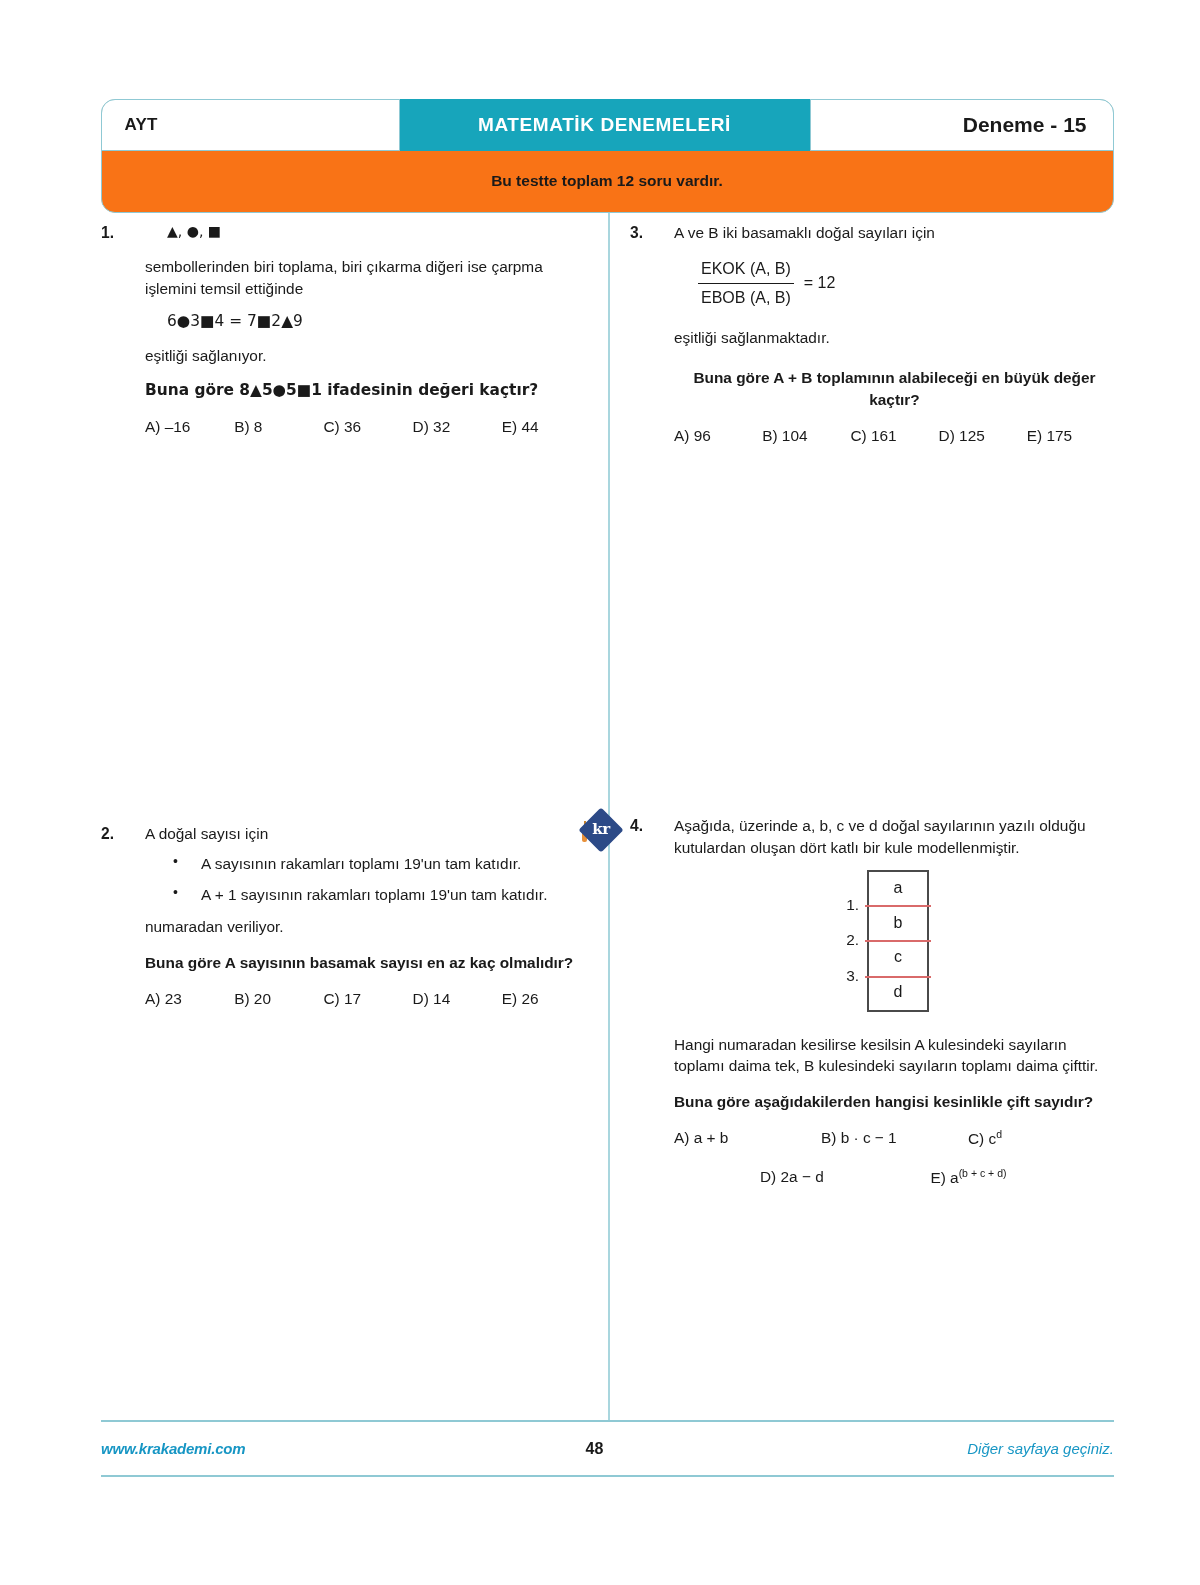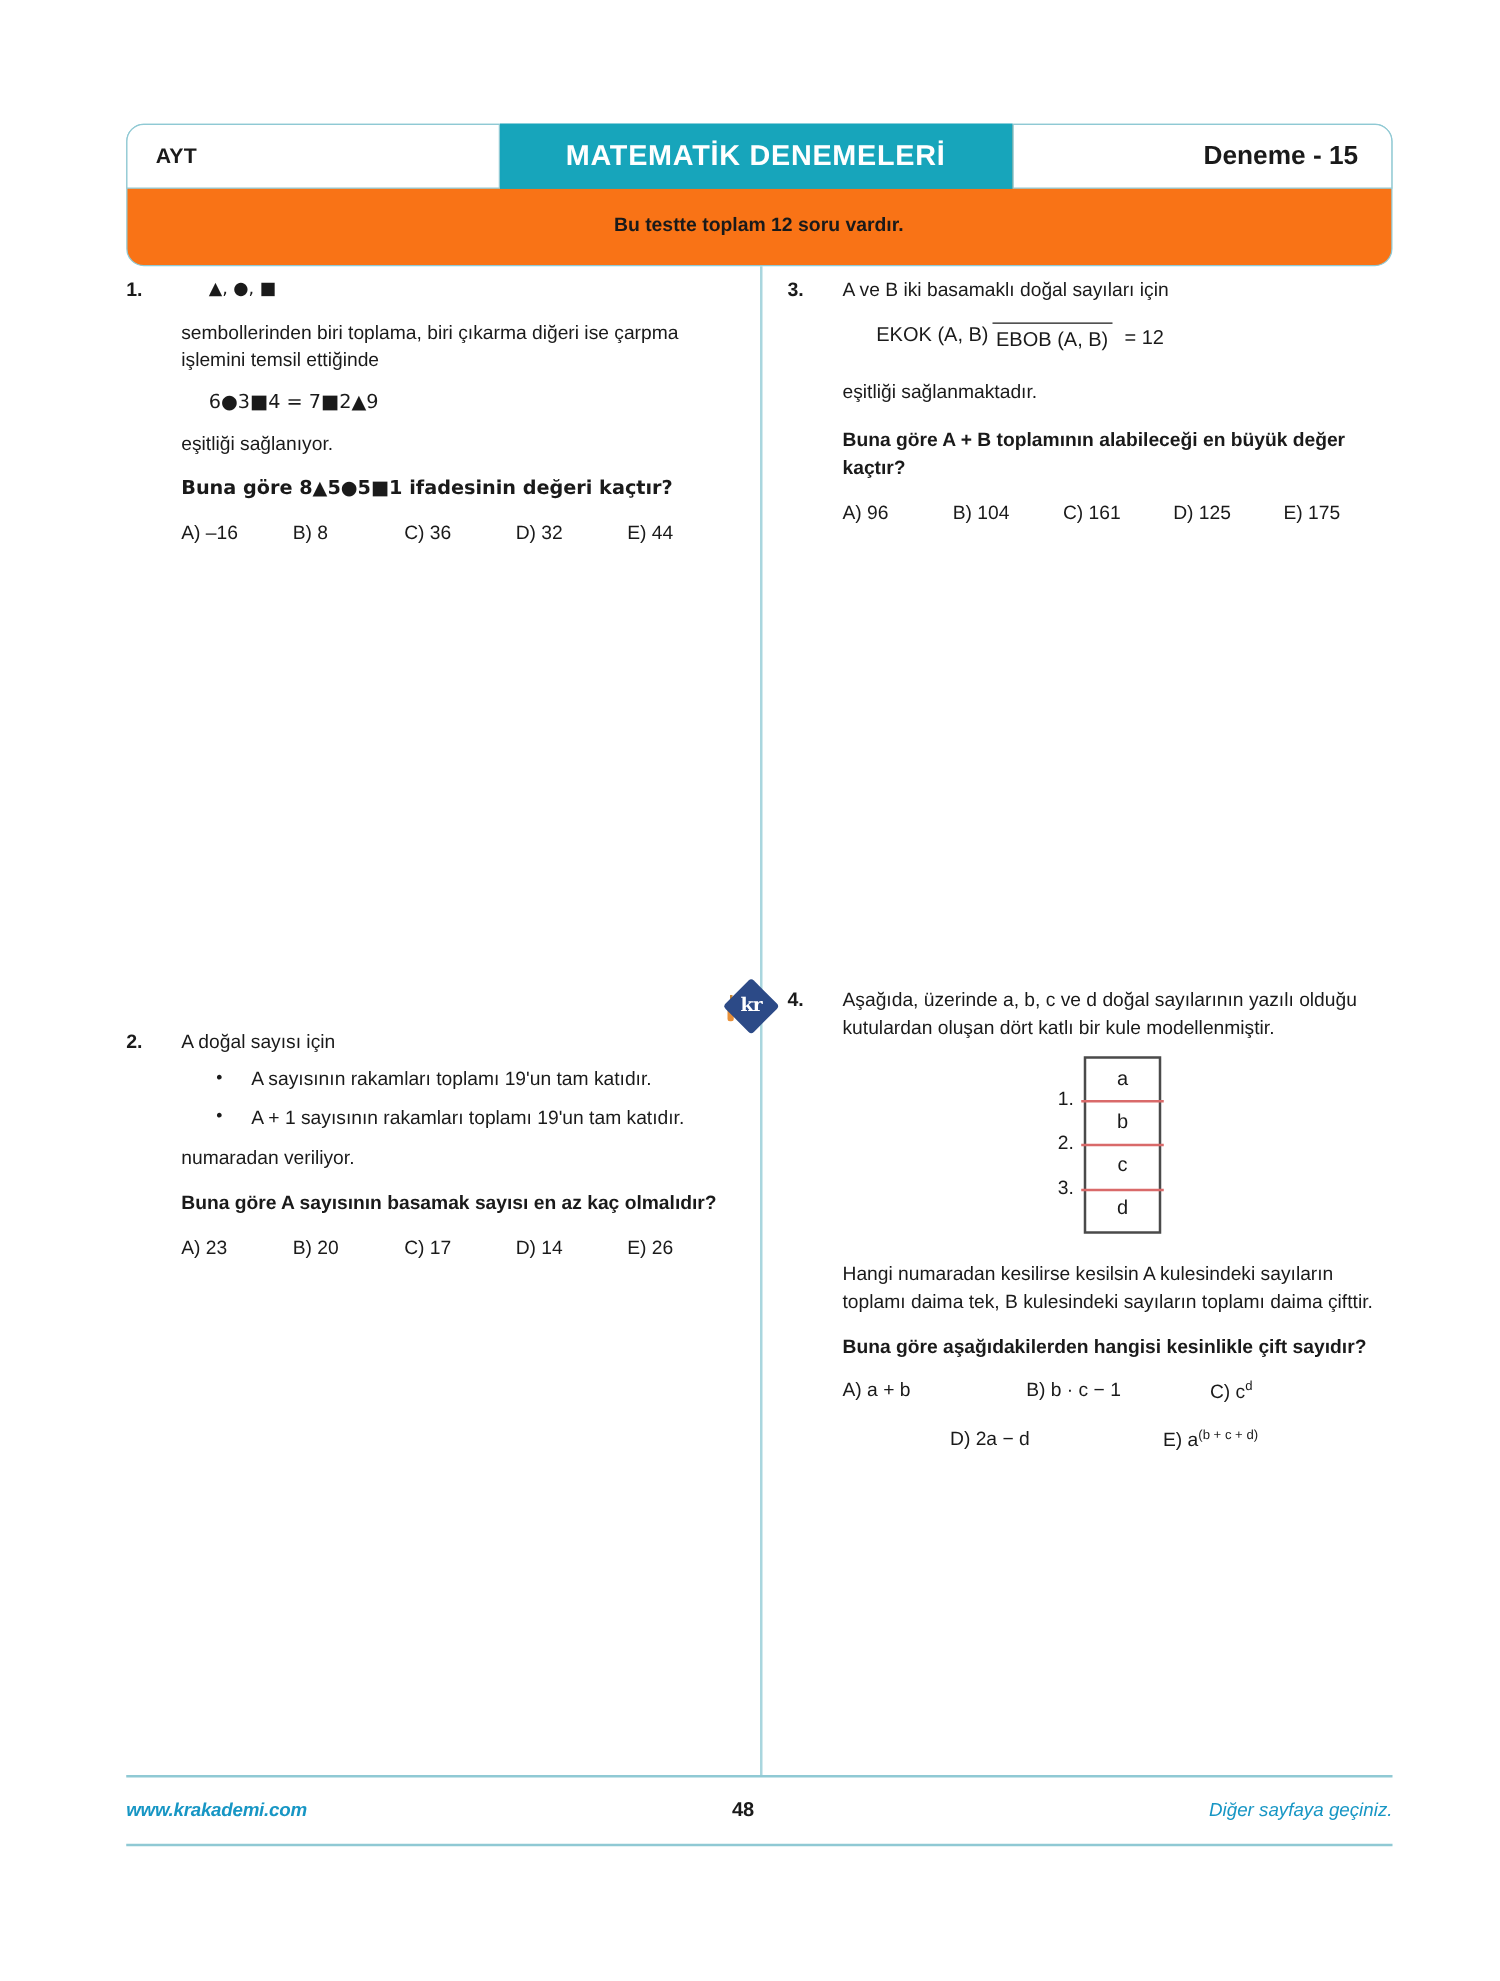--- a/index.html
+++ b/index.html
@@ -59,21 +59,21 @@
     font-size: 17px;
     letter-spacing: .2px;
   }
   .hdr-center {
     width: 410px;
     background: #17a5bb;
     border-color: #17a5bb;
     justify-content: center;
     color: #ffffff;
     font-weight: bold;
-    font-size: 23px;
+    font-size: 19px;
     letter-spacing: .6px;
   }
   .hdr-right {
     flex: 1;
     border-top-right-radius: 14px;
     justify-content: flex-end;
     padding-right: 26px;
     font-weight: bold;
     font-size: 21px;
   }
@@ -167,20 +167,21 @@
   
   .frac-line {
     display: flex;
     align-items: center;
     margin: 4px 0 18px 0;
     padding-left: 24px;
     font-size: 16px;
   }
   .frac {
     display: inline-flex;
+    flex-direction: column;
     text-align: center;
   }
   .frac .num { padding: 0 3px 2px 3px; }
   .frac .den { padding: 3px 3px 0 3px; border-top: 1.6px solid #1a1a1a; }
   .frac-eq { margin-left: 10px; font-size: 16px; }
 
   
   .badge {
     position: absolute;
     left: -52px;
@@ -392,21 +393,21 @@
       <div class="q-body">
         <p style="margin-bottom:14px;">A ve B iki basamaklı doğal sayıları için</p>
         <div class="frac-line">
           <span class="frac">
             <span class="num">EKOK (A, B)</span>
             <span class="den">EBOB (A, B)</span>
           </span>
           <span class="frac-eq">= 12</span>
         </div>
         <p>eşitliği sağlanmaktadır.</p>
-        <p class="bold" style="margin-top:18px;">Buna göre A + B toplamının alabileceği en büyük değer kaçtır?</p>
+        <p class="bold" style="margin-top:18px;text-align:center;">Buna göre A + B toplamının alabileceği en büyük değer kaçtır?</p>
         <div class="opts opts-5">
           <span>A) 96</span>
           <span>B) 104</span>
           <span>C) 161</span>
           <span>D) 125</span>
           <span>E) 175</span>
         </div>
       </div>
     </div>
 

